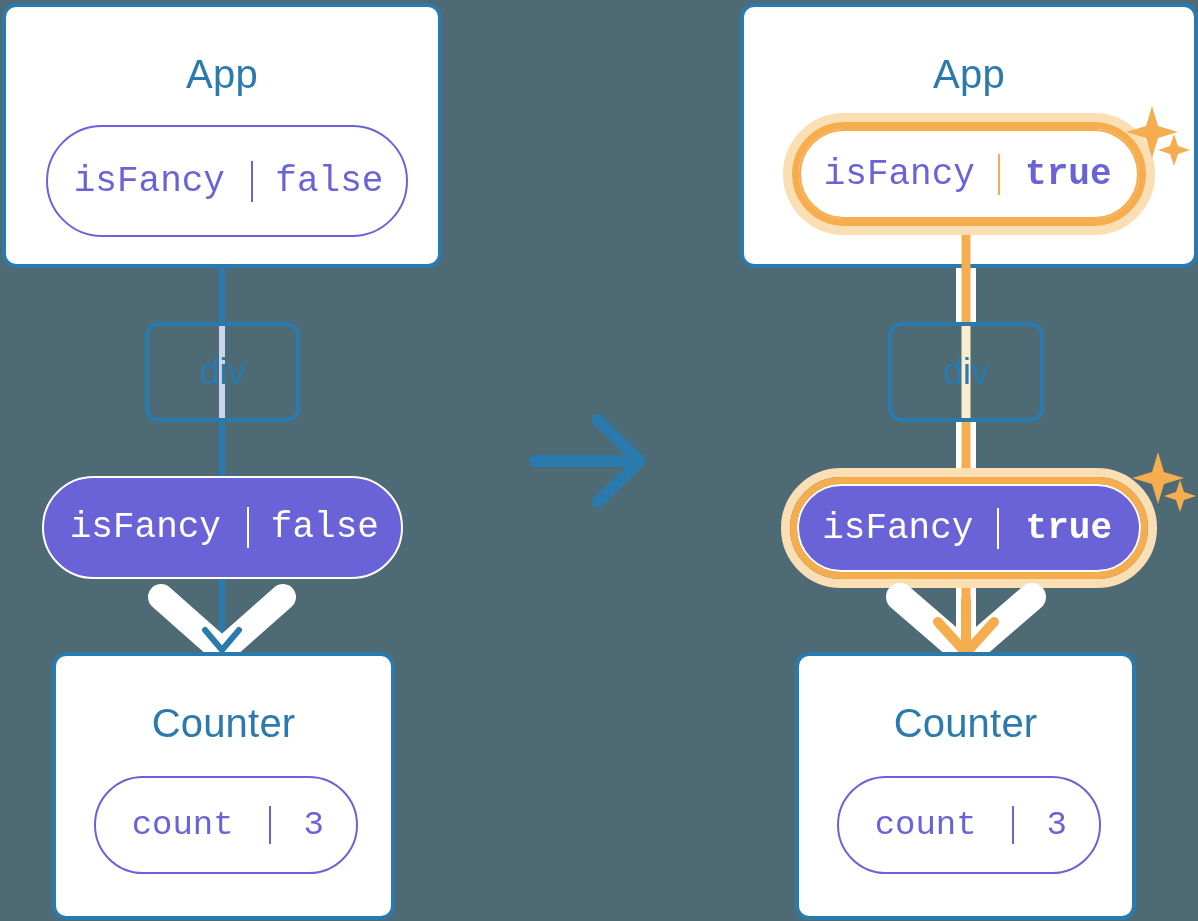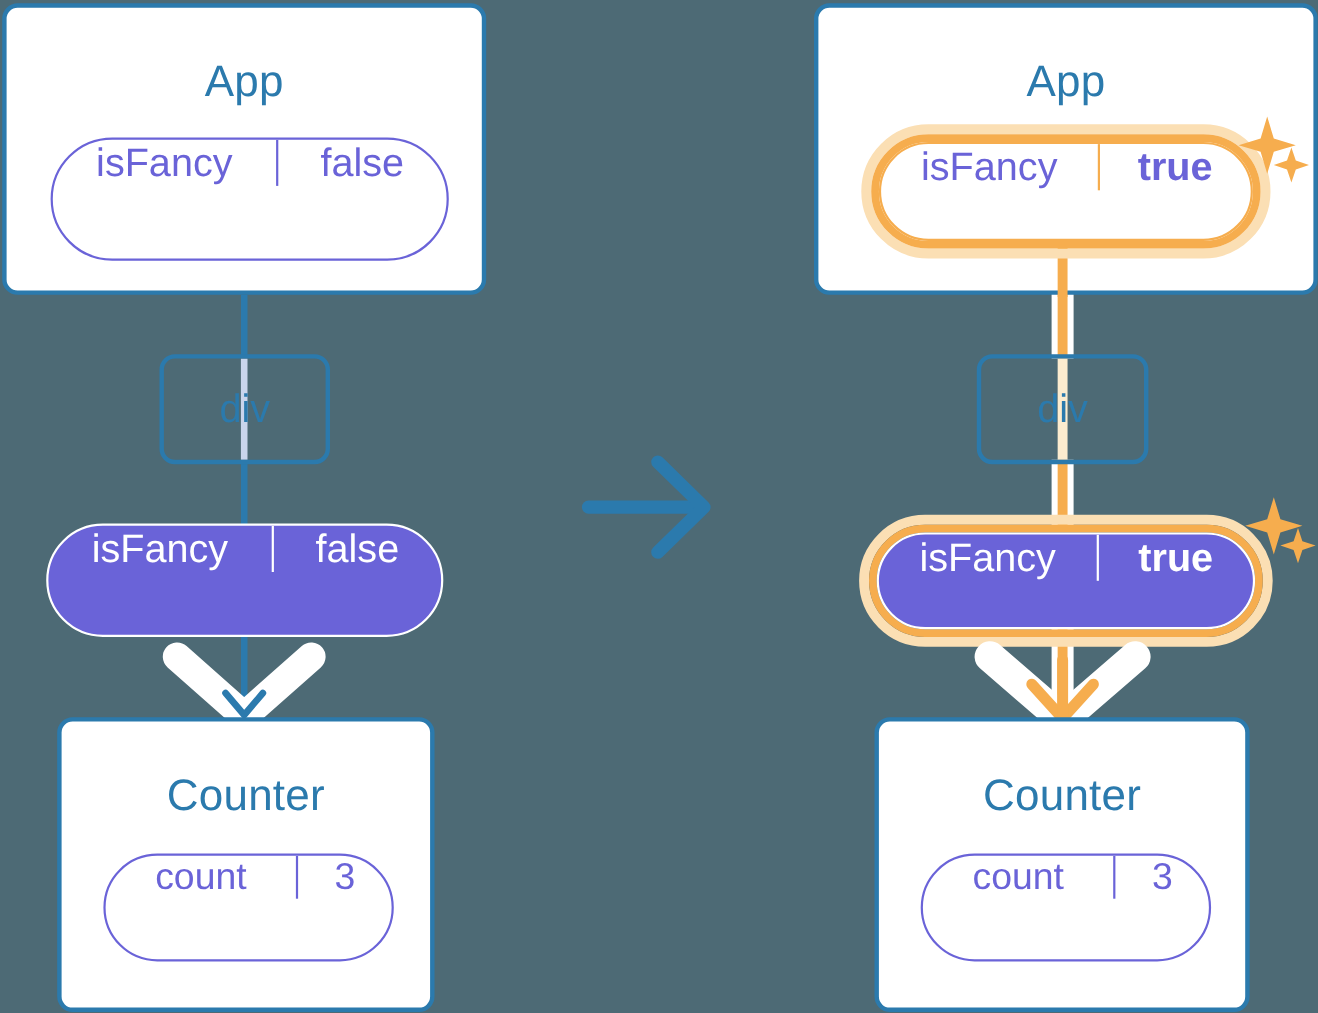--- a/index.html
+++ b/index.html
@@ -41,23 +41,24 @@
     color: #2b7aad;
     font-weight: 400;
     letter-spacing: 0.2px;
     white-space: nowrap;
   }
   
   .pill {
     position: absolute;
     box-sizing: border-box;
     display: flex;
-    align-items: flex-start;
+    align-items: center;
     border-radius: 999px;
     overflow: hidden;
+    font-family: Liberation Mono, monospace;
   }
   .pill .seg {
     display: flex;
     align-items: center;
     justify-content: center;
     box-sizing: border-box;
     white-space: nowrap;
   }
   .pill.outline {
     border: 2px solid #6a63d8;

